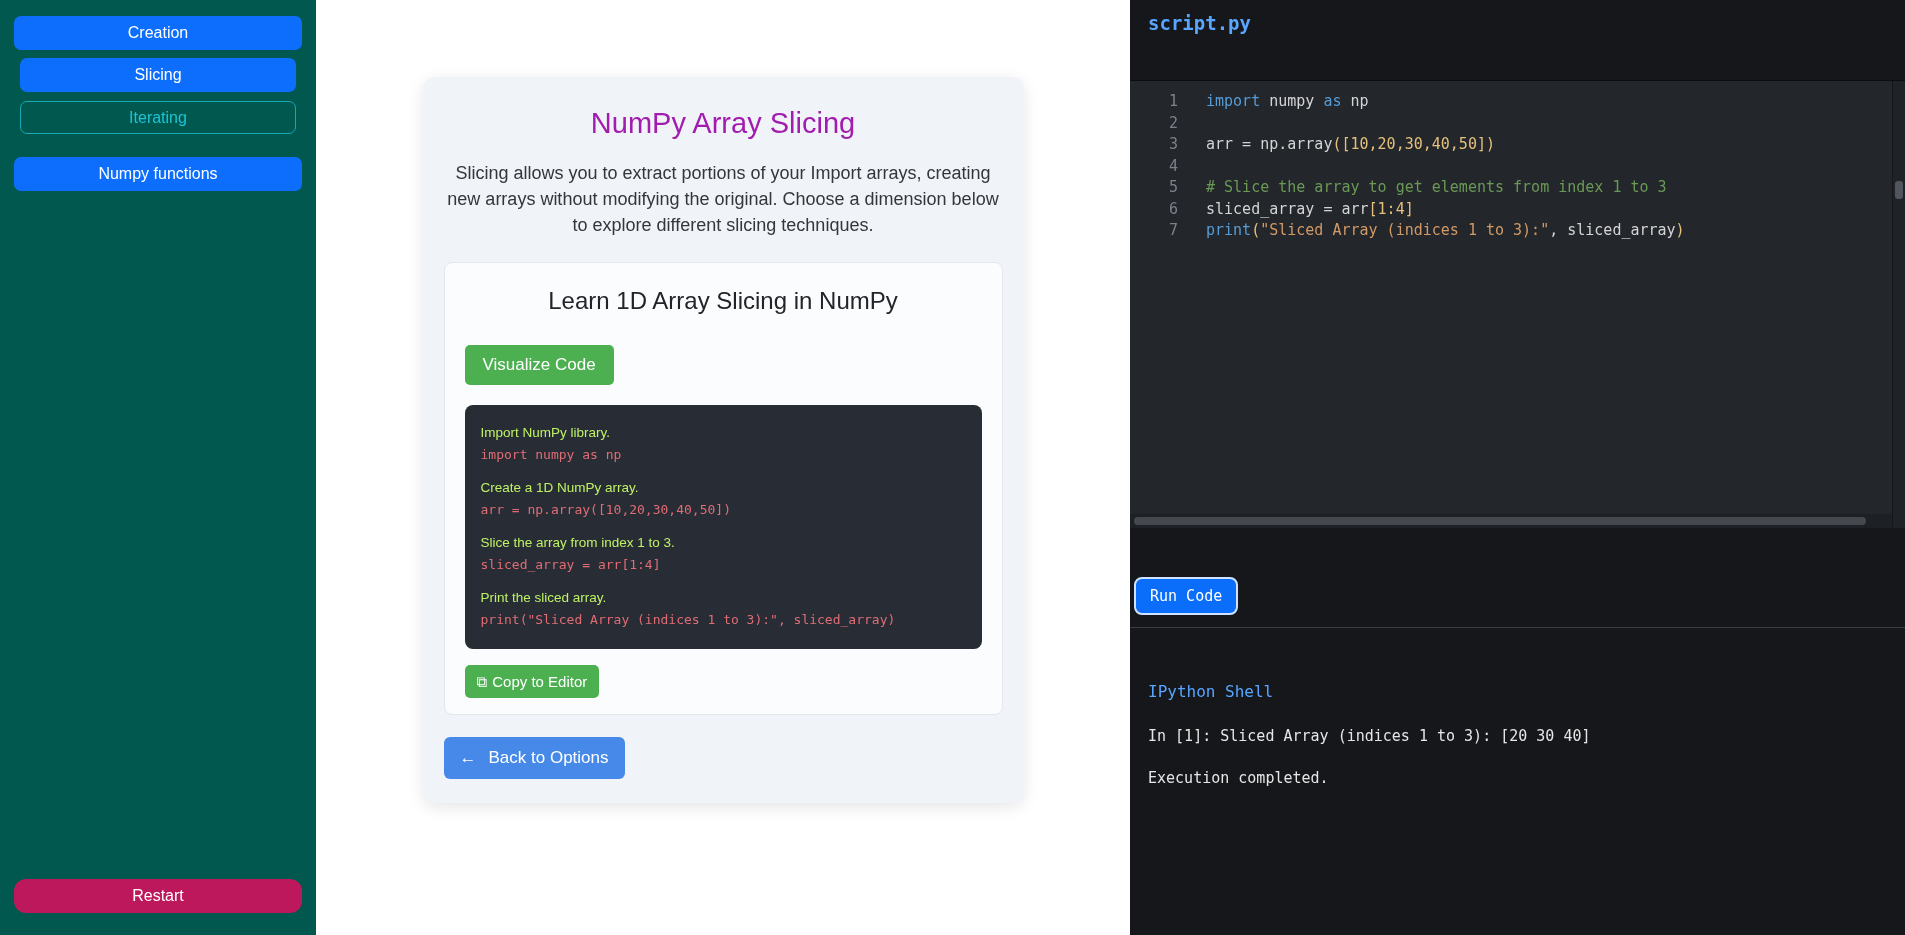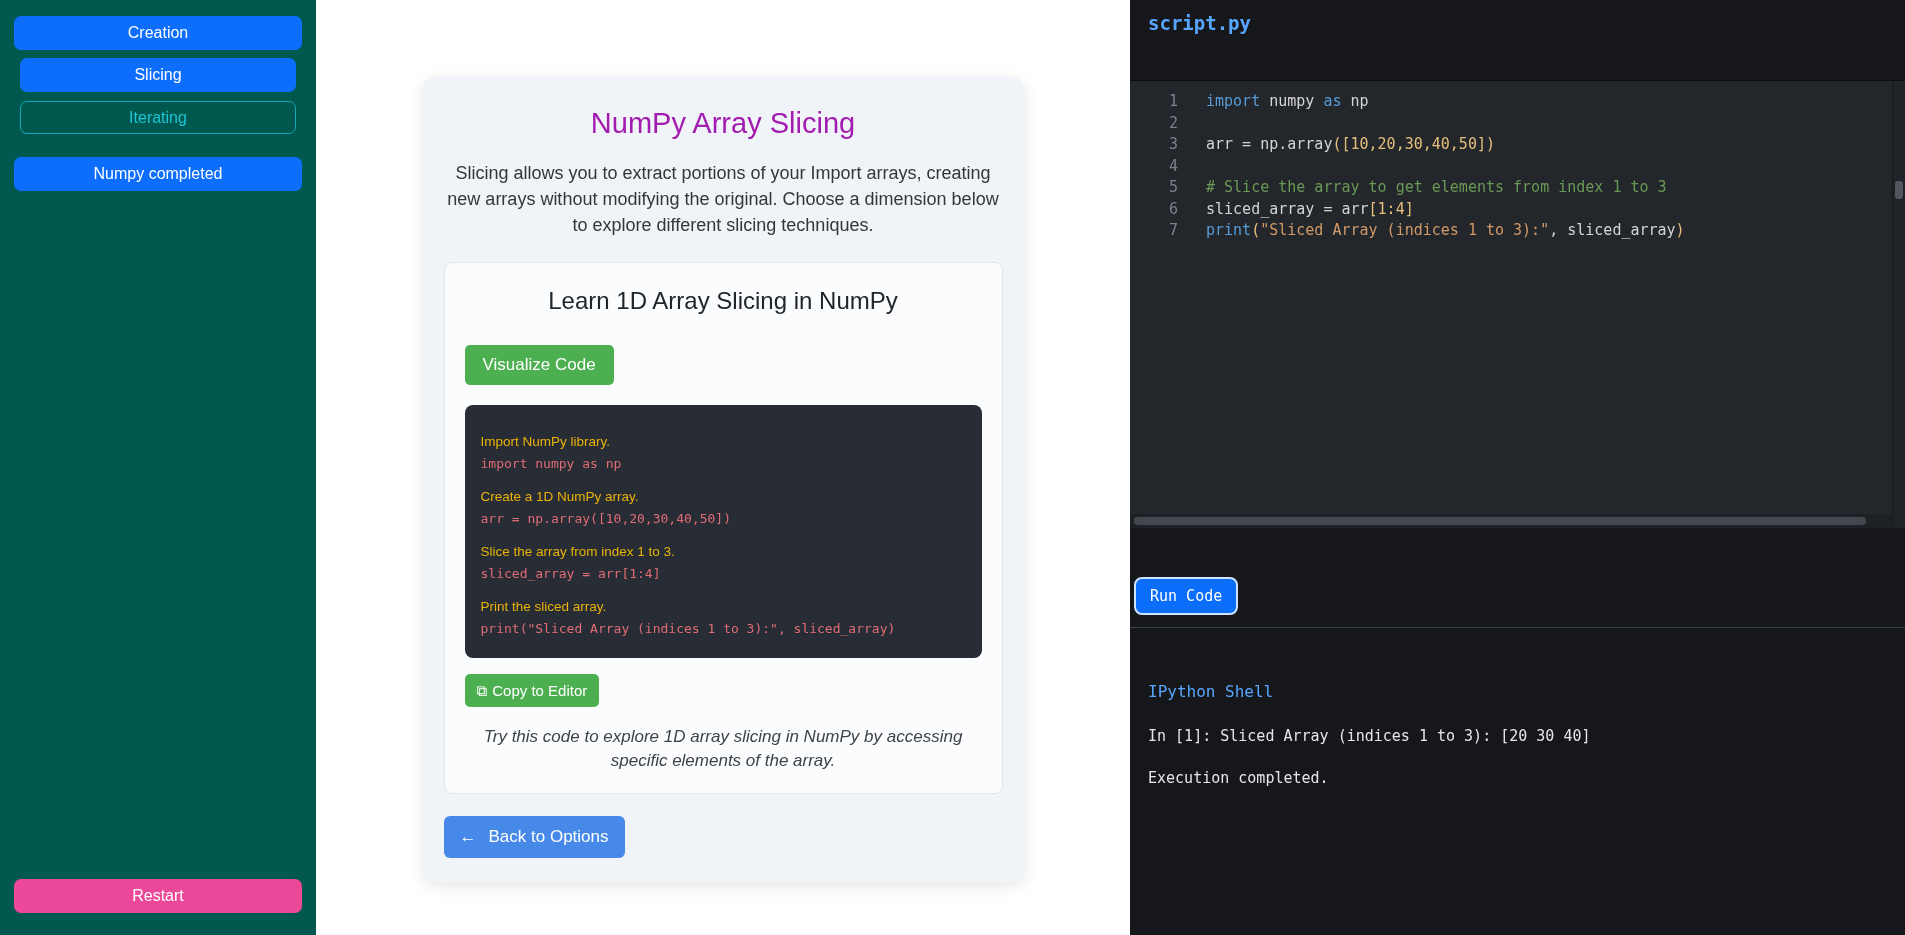--- a/index.html
+++ b/index.html
@@ -21,21 +21,21 @@
   }
   .sb-btn.primary { background:#0d6efd; }
   .sb-btn.primary-bright { background:#1f8bff; }
   .sb-btn.outline {
     background:transparent; border:1px solid #18a7b5; color:#1cc4d4;
     width:calc(100% - 12px); margin-left:6px !important; margin-right:6px; height:33px;
   }
   .sb-btn.active {
     background:#0d6efd; width:calc(100% - 12px); margin-left:6px !important; height:34px;
   }
-  .sb-btn.restart { margin-top:auto; background:#ec4899; }
+  .sb-btn.restart { margin-top:auto; background:#be185d;border-radius:12px; }
 
   
   .main { flex:1; height:100%; background:#ffffff; overflow:hidden; }
   .card {
     width:601px; margin:77px auto 0 auto; background:#f0f3f7;
     border-radius:12px; box-shadow:0 4px 16px rgba(0,0,0,0.10);
     padding:18px 21px 24px 21px;
   }
   .title {
     margin:12px 0 20px 0; text-align:center; font-size:29px; font-weight:500;
@@ -55,21 +55,21 @@
   }
   .btn-green {
     background:#4caf50; color:#fff; border:none; border-radius:5px;
     font-size:17px; font-family:inherit; padding:10px 18px; cursor:pointer;
   }
   .codeblock {
     background:#282c34; border-radius:8px; padding:20px 16px 4px 16px;
     margin:20px 0 16px 0;
   }
   .step { margin-bottom:18px; }
-  .step-comment { color:#eab308; font-size:13.5px; font-weight:500; margin-bottom:7px;margin-top:9px; }
+  .step-comment { color:#bef264; font-size:13.5px; font-weight:500; margin-bottom:7px; }
   .step-code { color:#e06c75; font-family:"DejaVu Sans Mono", monospace; font-size:13px; }
   .btn-copy {
     font-size:15px; padding:8px 12px; display:inline-flex; align-items:center; gap:5px;
   }
   .copy-ic { font-size:15px; line-height:1; }
   .note {
     font-style:italic; text-align:center; font-size:17px; color:#3f4347;
     margin:18px auto 4px auto; max-width:540px; line-height:1.4;
   }
   .btn-back {
@@ -129,21 +129,21 @@
   .shell-line { color:#e6e6e6; font-size:15px; margin-bottom:24px; }
 </style>
 </head>
 <body>
 
 <aside class="sidebar">
   <nav class="sidebar-nav">
       <button class="sb-btn primary" style="margin-top: 0px;">Creation</button>
       <button class="sb-btn active" style="margin-top: 8px;">Slicing</button>
       <button class="sb-btn outline" style="margin-top: 9px;">Iterating</button>
-      <button class="sb-btn primary" style="margin-top: 23px;">Numpy completed</button>
+      <button class="sb-btn primary" style="margin-top: 23px;">Numpy functions</button>
     </nav>
   <button class="sb-btn restart">Restart</button>
 </aside>
 
 <main class="main">
   <section class="card">
     <h1 class="title">NumPy Array Slicing</h1>
     <p class="desc">Slicing allows you to extract portions of your Import arrays, creating new arrays without modifying the original. Choose a dimension below to explore different slicing techniques.</p>
 
     <div class="panel">
@@ -167,21 +167,20 @@
             <div class="step-comment">Print the sliced array.</div>
             <div class="step-code">print("Sliced Array (indices 1 to 3):", sliced_array)</div>
           </div>
         </div>
 
       <button class="btn-green btn-copy">
         <span class="copy-ic">⧉</span>
           <span>Copy to Editor</span>
       </button>
 
-      <p class="note">Try this code to explore 1D array slicing in NumPy by accessing specific elements of the array.</p>
     </div>
 
     <button class="btn-back">
       <span>←</span>
         <span>Back to Options</span>
     </button>
   </section>
 </main>
 
 <section class="right">

